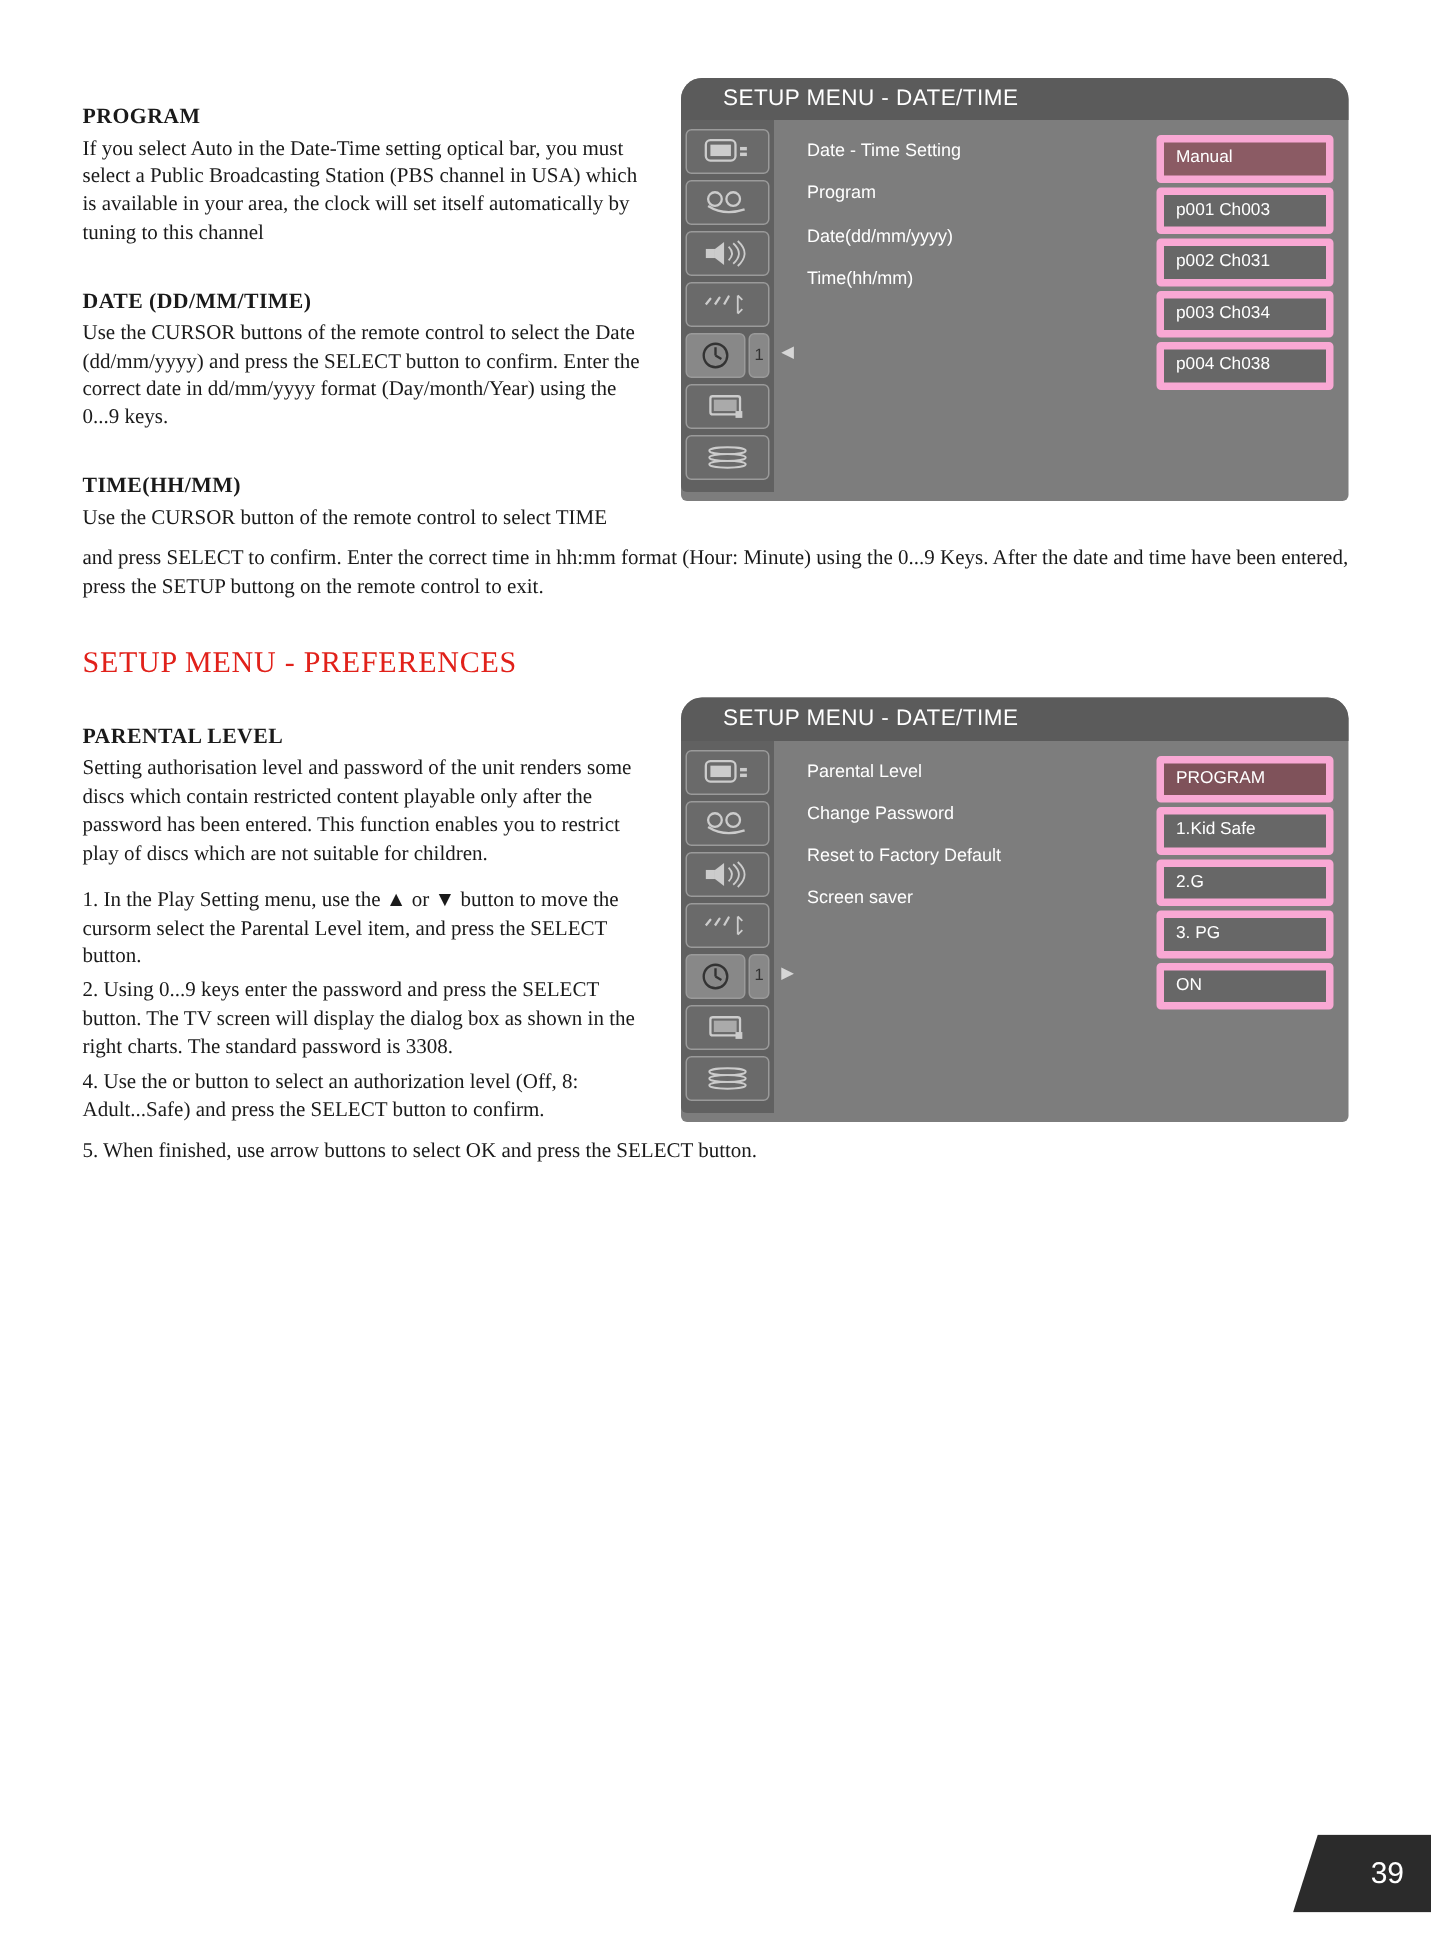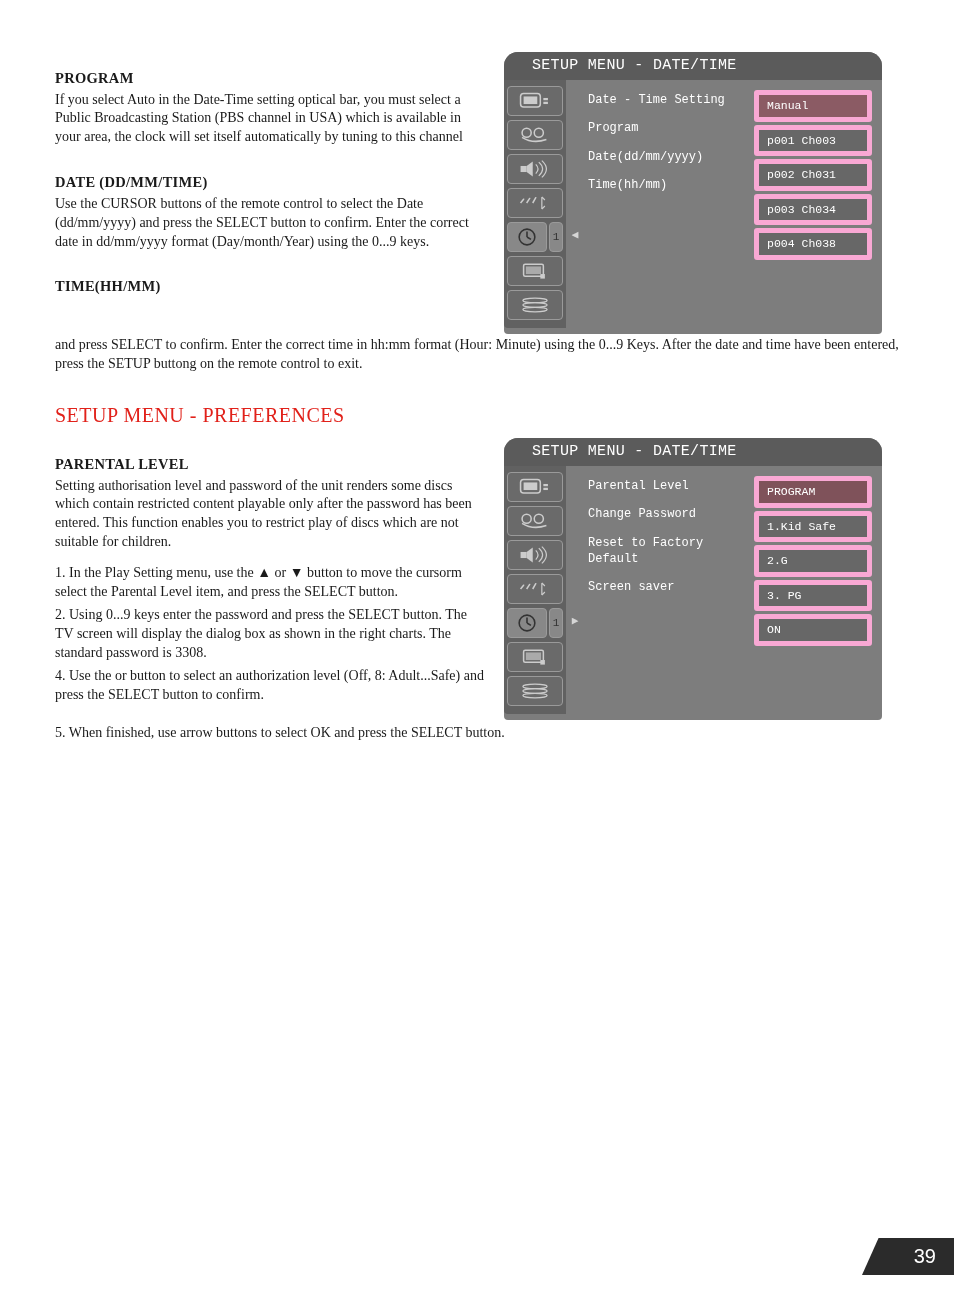--- a/index.html
+++ b/index.html
@@ -38,22 +38,22 @@
   }
   p.body { margin-bottom: 6px; }
   .steps p { margin-bottom: 4px; }
 
   
   .panel {
     background: #7d7d7d;
     border-radius: 14px 14px 4px 4px;
     padding-bottom: 6px;
     margin-top: -3px;
-    width: 378px;
-    font-family: Liberation Mono, monospace;
+    width: 445px;
+    font-family: Liberation Sans, sans-serif;
   }
   .panel-title-bar {
     background: #5b5b5b;
     border-radius: 14px 14px 0 0;
     color: #fff;
     font-size: 15px;
     padding: 4px 0 4px 28px;
     letter-spacing: 0.3px;
   }
   .panel-body {
@@ -130,21 +130,21 @@
   }
   .opt.highlight { background: #8b5b64; }
   .opt.head { background: #7f525a; }
 
   
   .page-flag {
     position: absolute;
     right: 0;
     bottom: 20px;
     width: 92px;
-    height: 37px;
+    height: 52px;
     background: #2b2b2b;
     color: #fff;
     display: flex;
     align-items: center;
     justify-content: flex-end;
     padding-right: 18px;
     font-size: 20px;
     clip-path: polygon(18% 0, 100% 0, 100% 100%, 0 100%);
     font-family: Arial, sans-serif;
   }
@@ -156,20 +156,21 @@
 
 <div class="row">
   <div class="left-col">
     <div class="para-heading">PROGRAM</div>
     <p class="body">If you select Auto in the Date-Time setting optical bar, you must select a Public Broadcasting Station (PBS channel in USA) which is available in your area, the clock will set itself automatically by tuning to this channel</p>
 
     <div class="para-heading" style="margin-top:26px">DATE (DD/MM/TIME)</div>
     <p class="body">Use the CURSOR buttons of the remote control to select the Date (dd/mm/yyyy) and press the SELECT button to confirm. Enter the correct date in dd/mm/yyyy format (Day/month/Year) using the 0...9 keys.</p>
 
     <div class="para-heading" style="margin-top:26px">TIME(HH/MM)</div>
+    <p class="body">Use the CURSOR button of the remote control to select TIME</p>
   </div>
 
   <div class="right-col">
 
     <div class="panel">
       <div class="panel-title-bar">SETUP MENU - DATE/TIME</div>
       <div class="panel-body">
         <div class="sidebar">
           <div class="cell">
             <svg viewBox="0 0 50 28">

